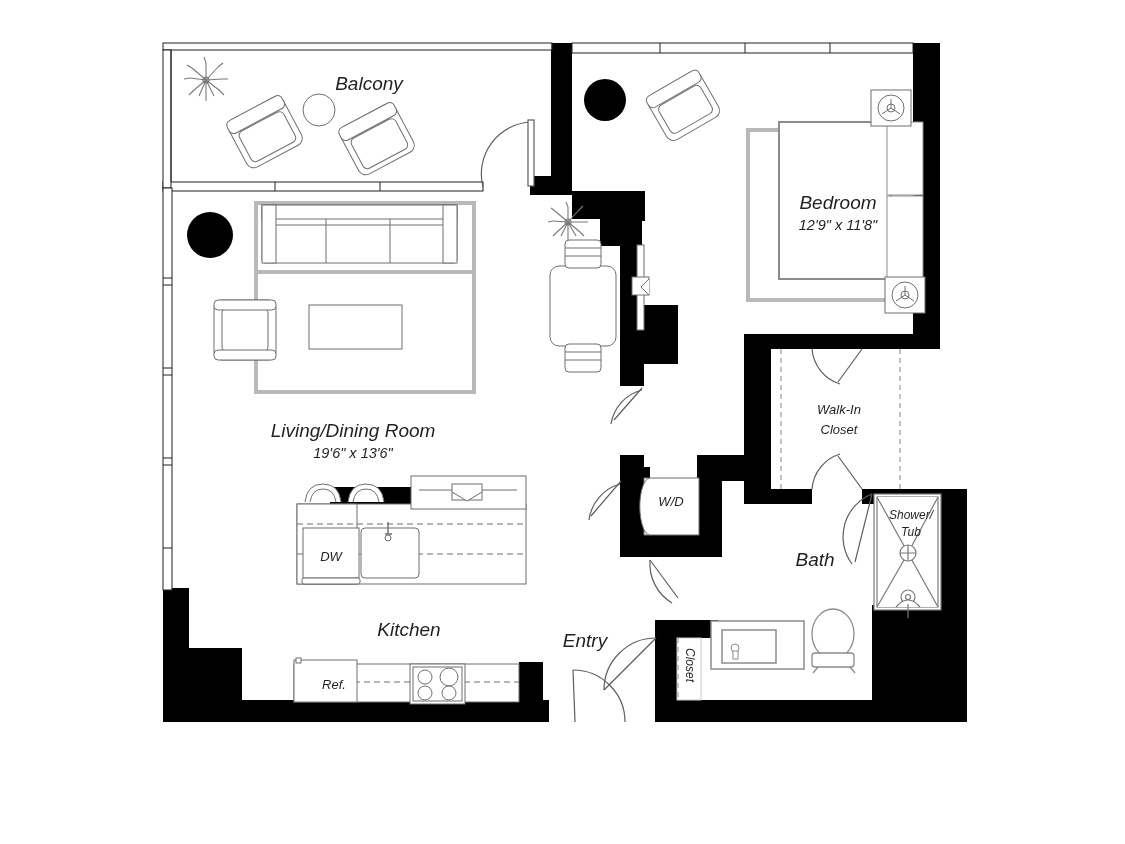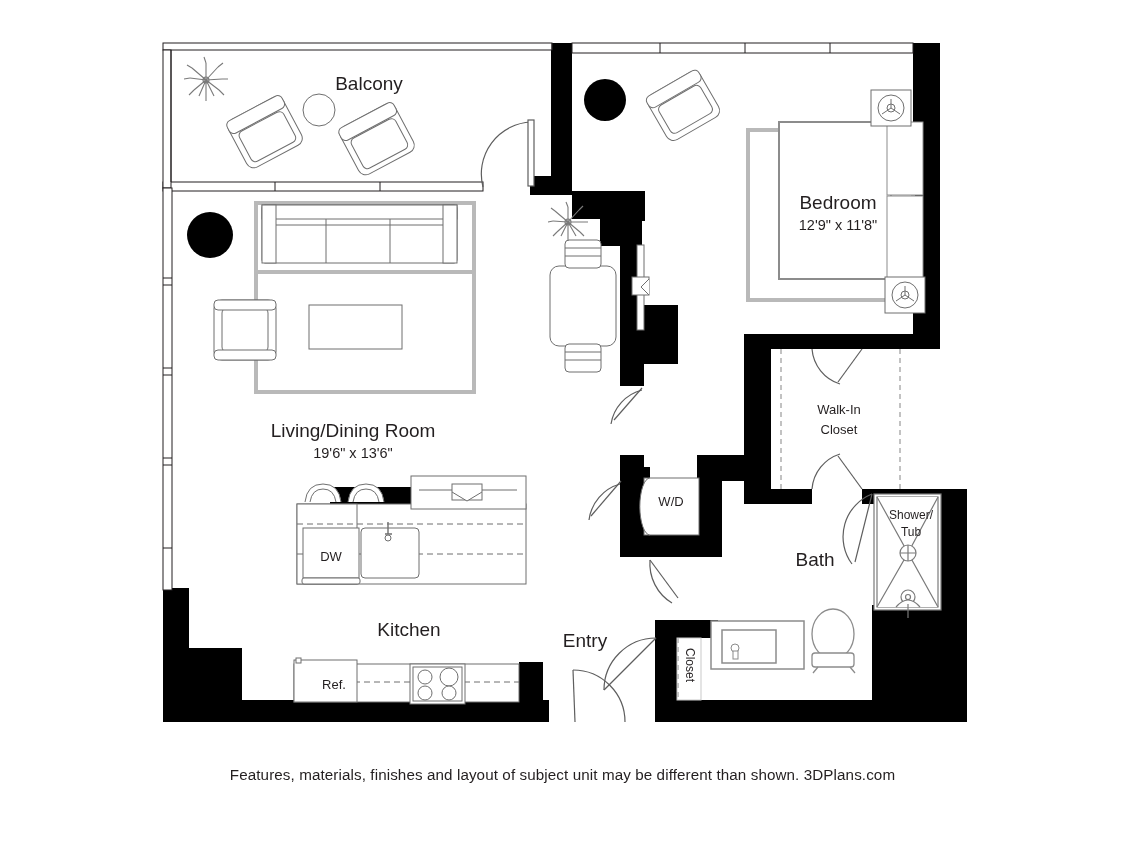--- a/index.html
+++ b/index.html
@@ -10,20 +10,21 @@
     width: 1125px;
     height: 844px;
     overflow: hidden;
     font-family: "Liberation Sans", sans-serif;
   }
   #plan-root {
     position: relative;
     width: 909px;
     height: 844px;
     background: #ffffff;
+    font-style: italic;
   }
   #floorplan-svg {
     position: absolute;
     left: 0;
     top: 0;
     width: 1125px;
     height: 844px;
   }
   .disclaimer-block {
     position: absolute;
@@ -394,16 +395,15 @@
     <text class="rm-small" x="331" y="561" text-anchor="middle">DW</text>
 
     <text class="rm-small" x="334" y="689" text-anchor="middle">Ref.</text>
 
     <text class="rm-tiny" x="911" y="519" text-anchor="middle">Shower/</text>
     <text class="rm-tiny" x="911" y="536" text-anchor="middle">Tub</text>
 
   </svg>
 
   <div class="disclaimer-block">
-    <div class="disclaimer-line">Features, materials, finishes and layout of subject unit may be different than shown. 3DPlans.com</div>
   </div>
 
 </div>
 
 </body></html>

